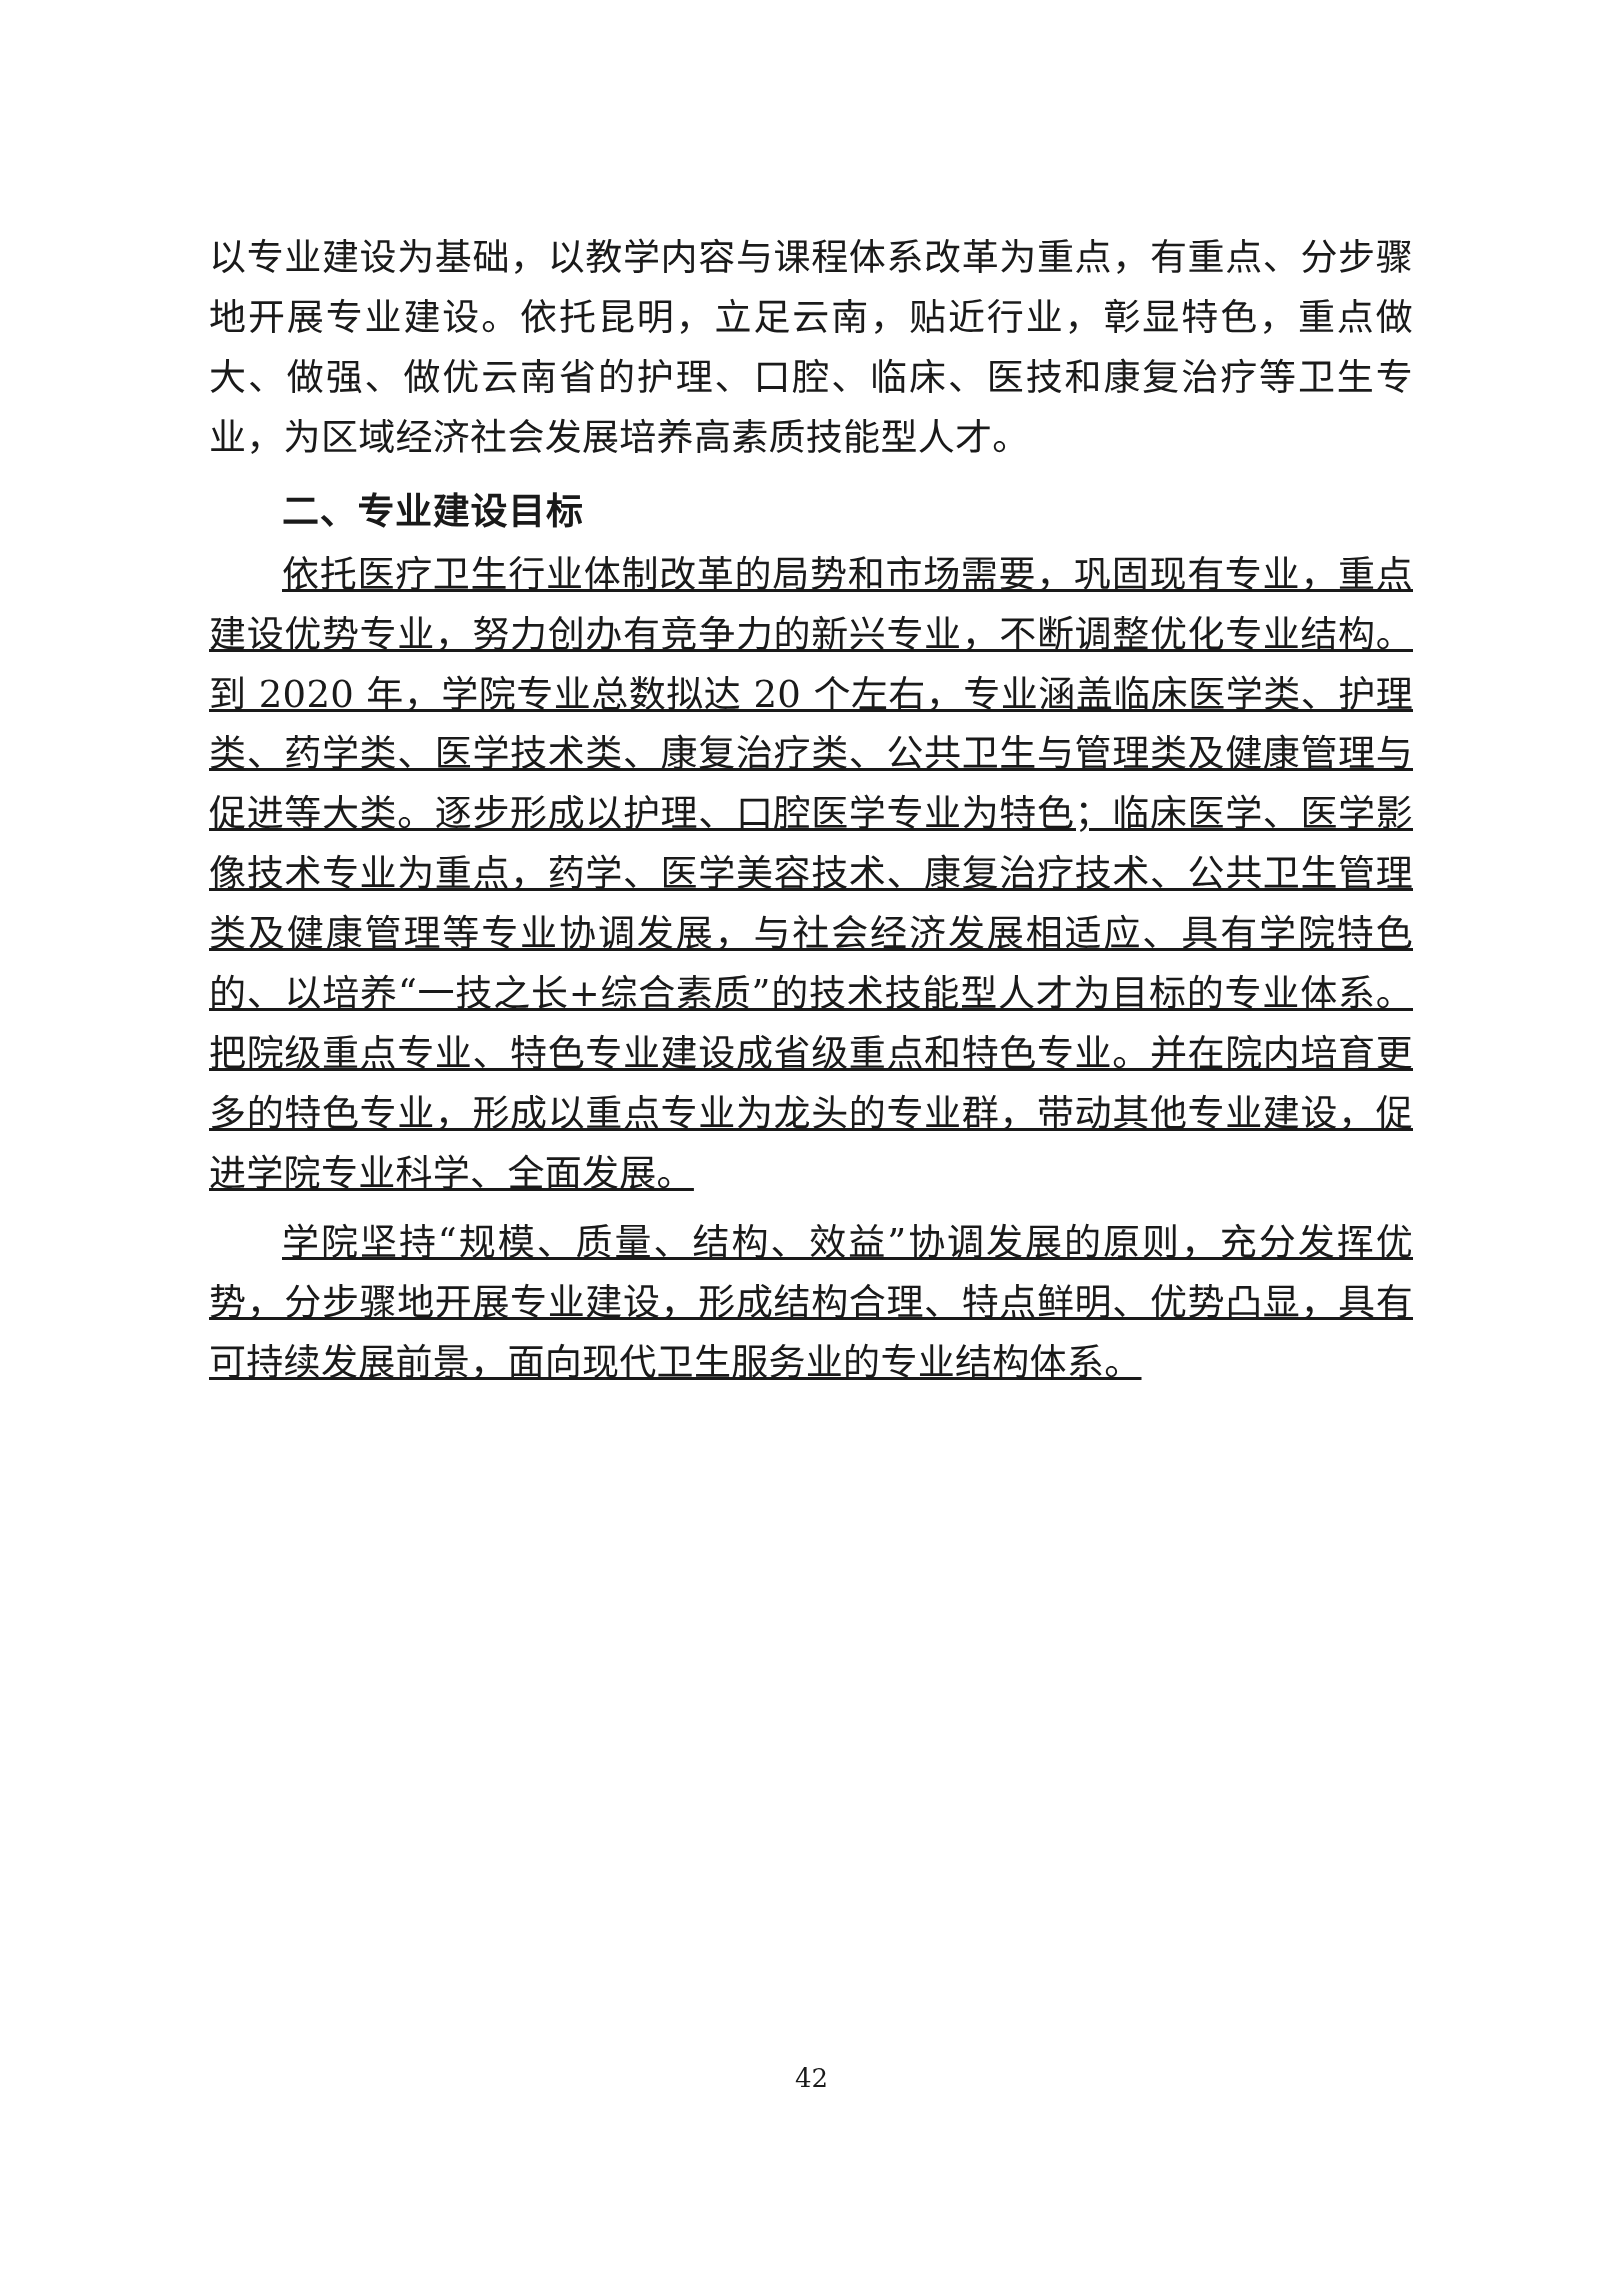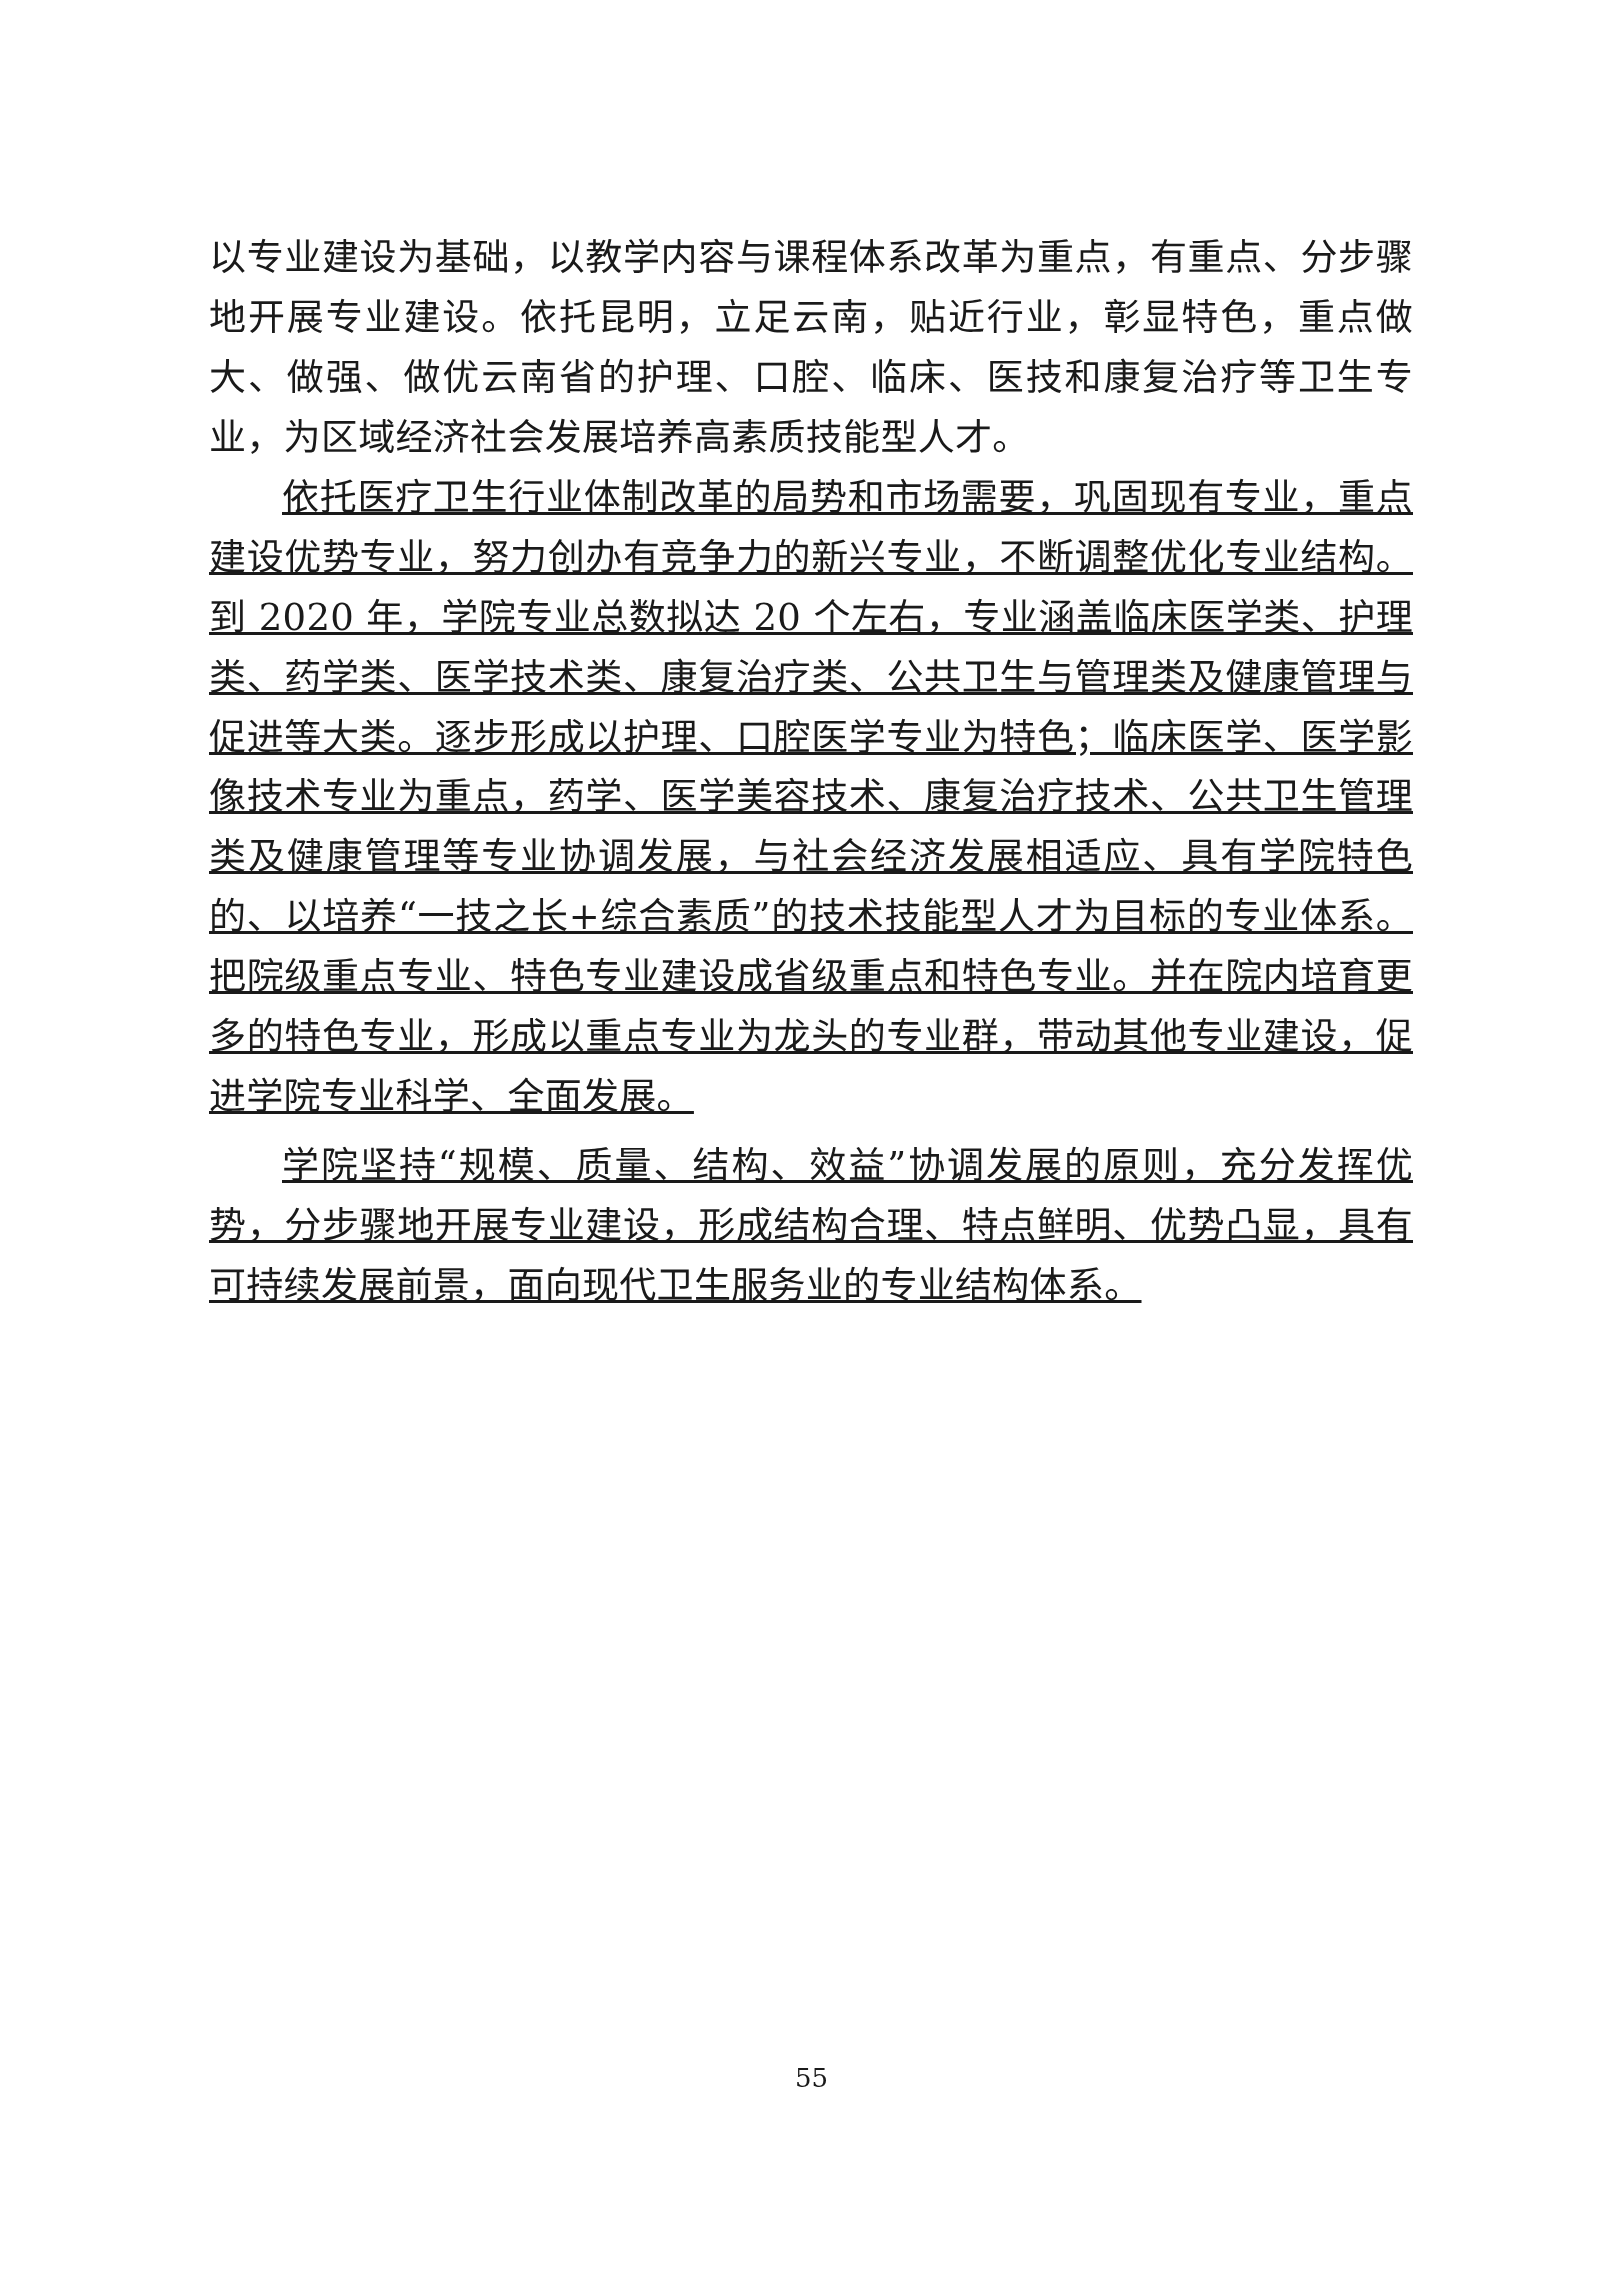--- a/index.html
+++ b/index.html
@@ -72,25 +72,26 @@
   }
 </style>
 </head>
 <body>
 
 <div class="page">
   <div class="content">
 
     <p class="body-text">以专业建设为基础，以教学内容与课程体系改革为重点，有重点、分步骤地开展专业建设。依托昆明，立足云南，贴近行业，彰显特色，重点做大、做强、做优云南省的护理、口腔、临床、医技和康复治疗等卫生专业，为区域经济社会发展培养高素质技能型人才。</p>
 
+    <h2 class="heading">二、专业建设目标</h2>
 
 
     <p class="body-text indent">依托医疗卫生行业体制改革的局势和市场需要，巩固现有专业，重点建设优势专业，努力创办有竞争力的新兴专业，不断调整优化专业结构。到 2020 年，学院专业总数拟达 20 个左右，专业涵盖临床医学类、护理类、药学类、医学技术类、康复治疗类、公共卫生与管理类及健康管理与促进等大类。逐步形成以护理、口腔医学专业为特色；临床医学、医学影像技术专业为重点，药学、医学美容技术、康复治疗技术、公共卫生管理类及健康管理等专业协调发展，与社会经济发展相适应、具有学院特色的、以培养“一技之长+综合素质”的技术技能型人才为目标的专业体系。把院级重点专业、特色专业建设成省级重点和特色专业。并在院内培育更多的特色专业，形成以重点专业为龙头的专业群，带动其他专业建设，促进学院专业科学、全面发展。</p>
 
     <div class="block-gap"></div>
 
     <p class="body-text indent">学院坚持“规模、质量、结构、效益”协调发展的原则，充分发挥优势，分步骤地开展专业建设，形成结构合理、特点鲜明、优势凸显，具有可持续发展前景，面向现代卫生服务业的专业结构体系。</p>
 
   </div>
 
-  <div class="page-number">55</div>
+  <div class="page-number">42</div>
 </div>
 
 
 </body></html>

